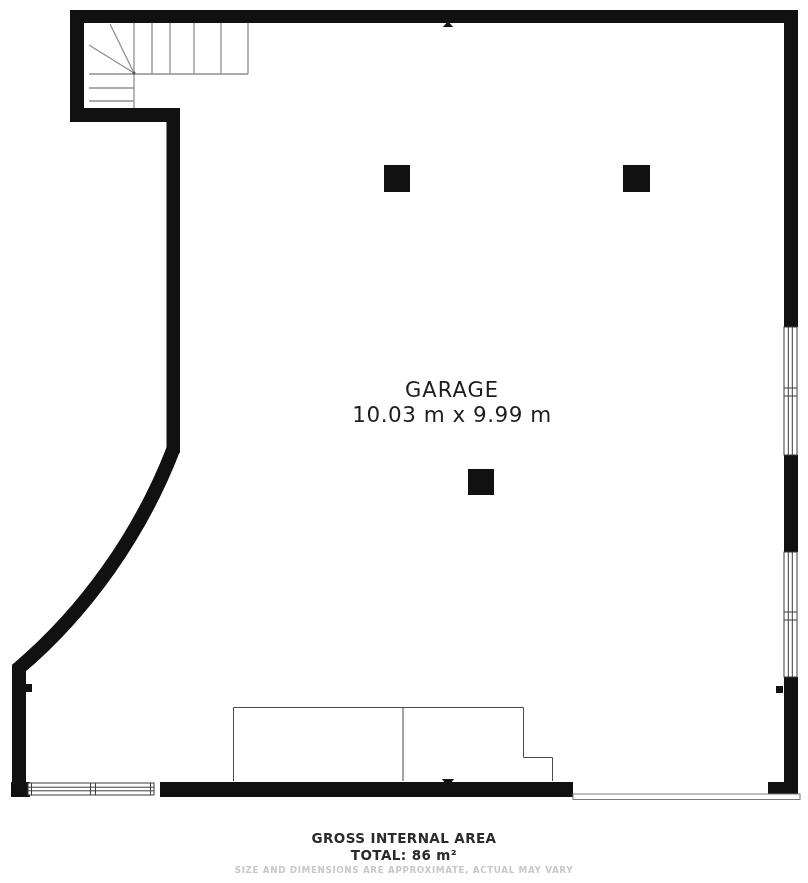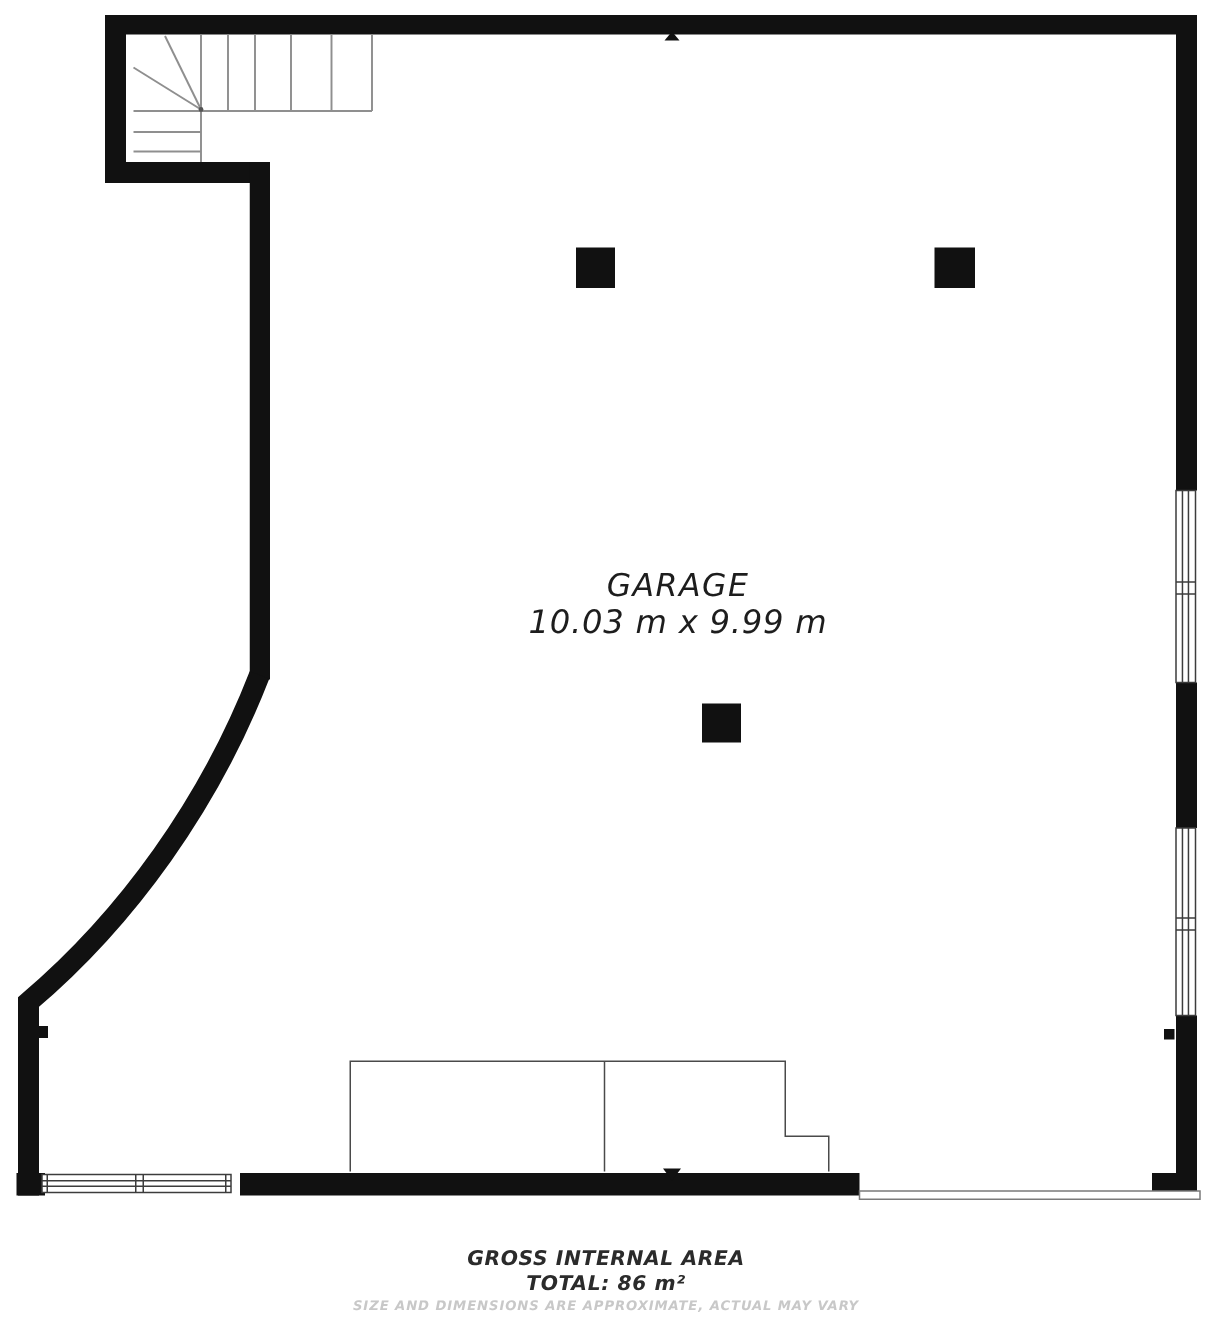--- a/index.html
+++ b/index.html
@@ -11,21 +11,21 @@
     --muted:#c8c8c8;
     --bg:#ffffff;
   }
   html,body{
     margin:0;padding:0;
     width:808px;height:883px;
     background:var(--bg);
     font-family:"DejaVu Sans", sans-serif;
     overflow:hidden;
   }
-  .plan-wrap{position:relative;width:808px;height:883px;background:var(--bg);font-style:italic;}
+  .plan-wrap{position:relative;width:808px;height:883px;background:var(--bg);}
   svg{position:absolute;left:0;top:0;display:block;}
   .room-label{
     font-family:"DejaVu Sans", sans-serif;
     font-size:21px;letter-spacing:1px;fill:var(--text);
   }
   .room-dims{
     font-family:"DejaVu Sans", sans-serif;
     font-size:21.5px;letter-spacing:0.5px;fill:var(--text);
   }
   .footer-main{

